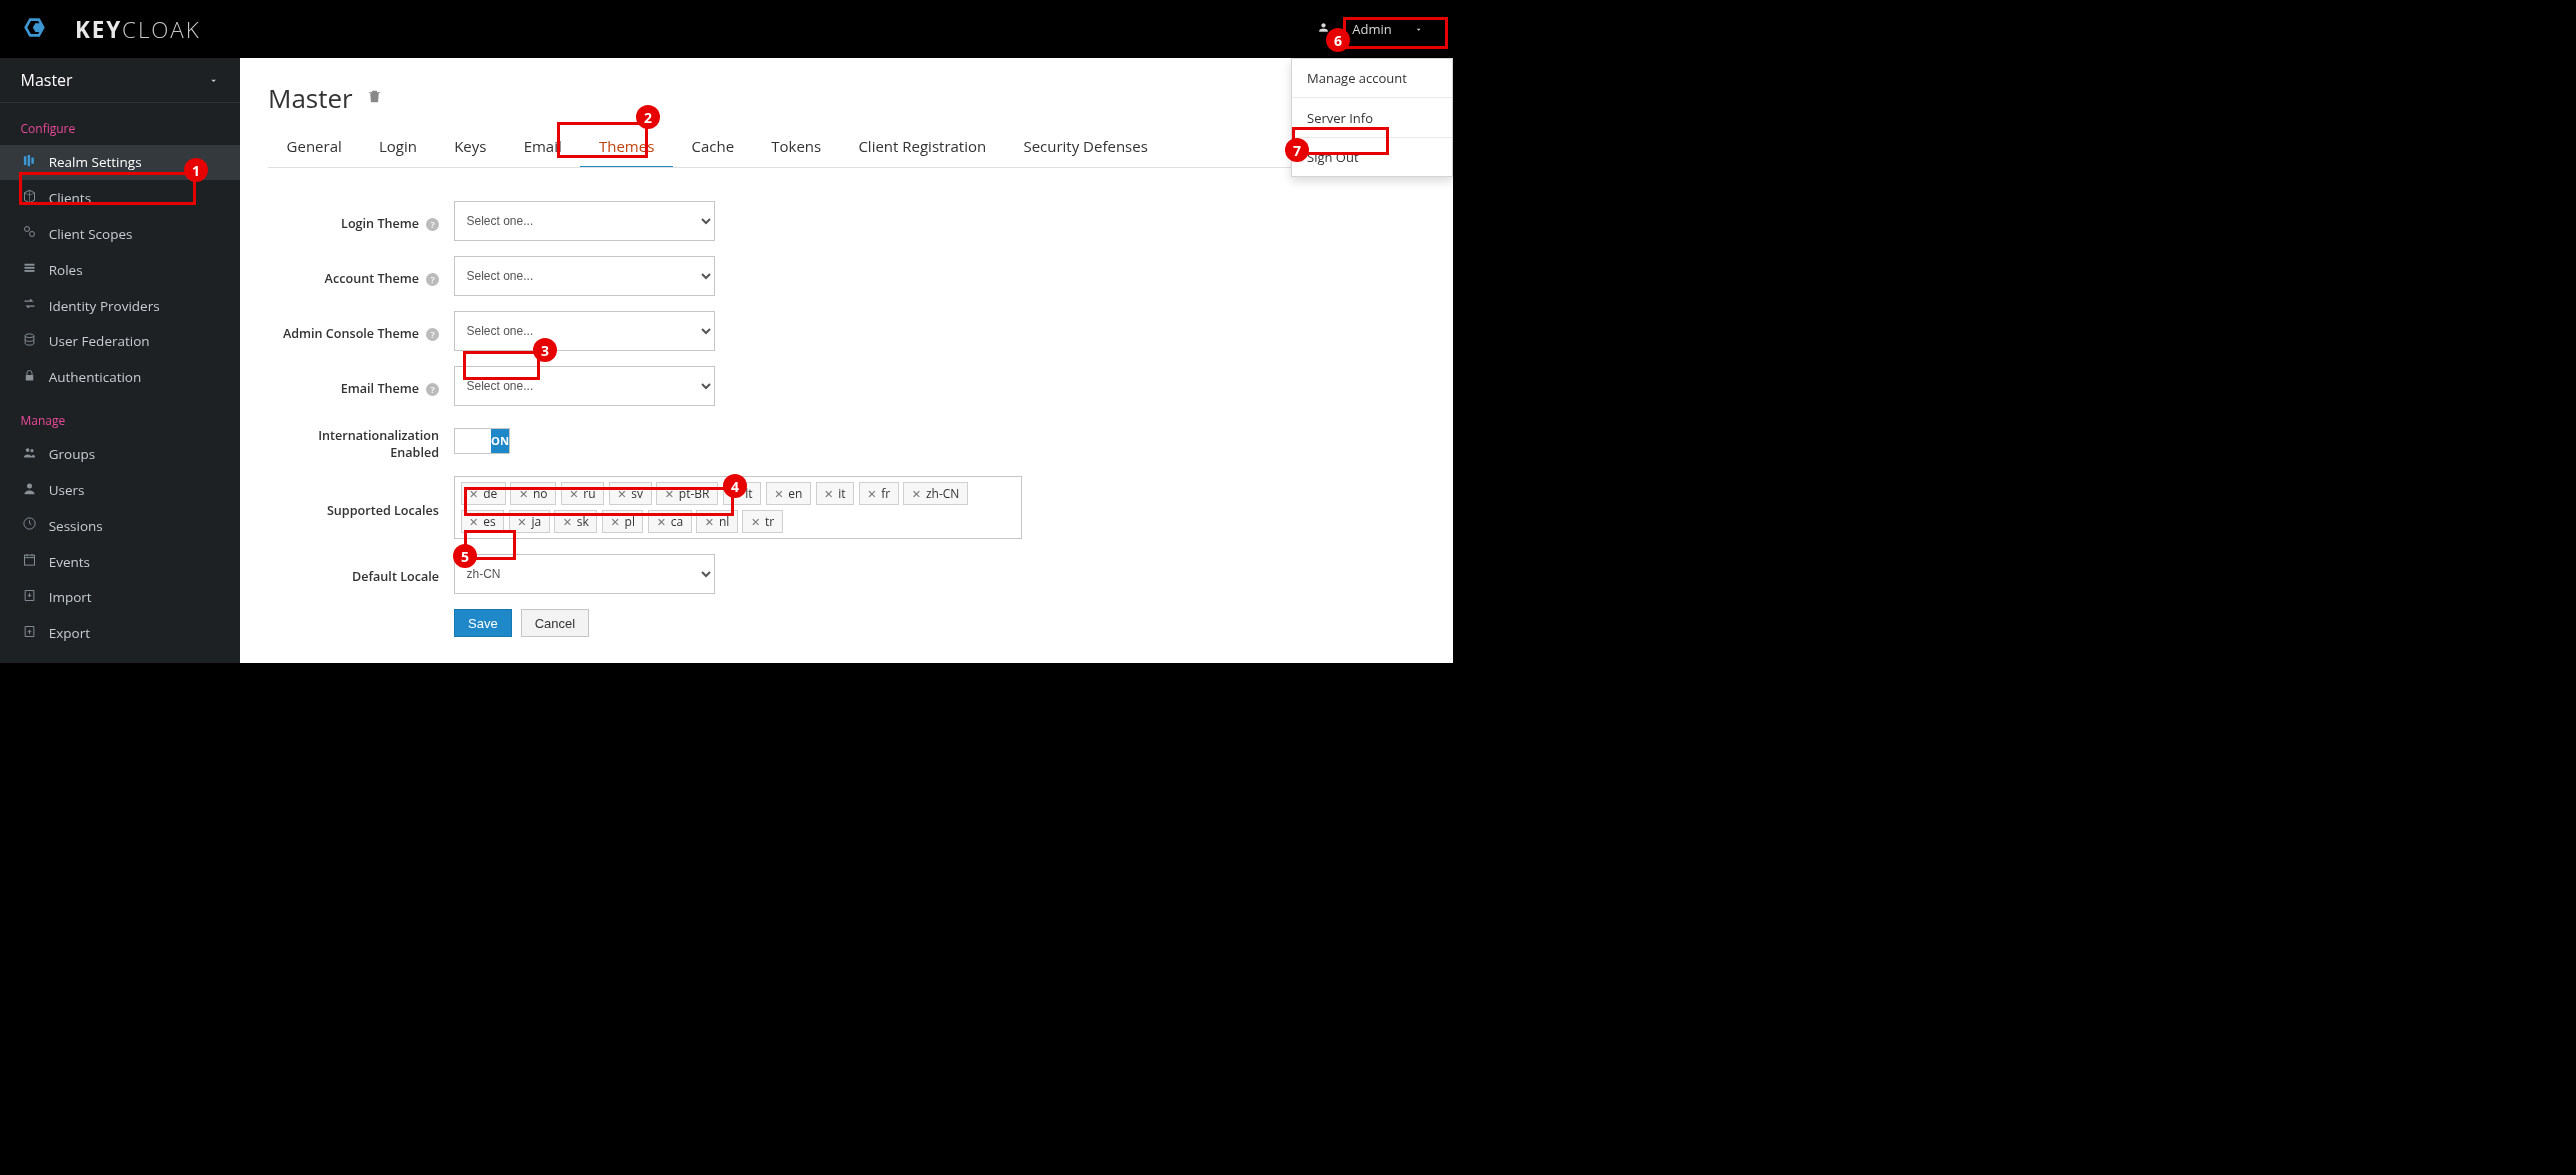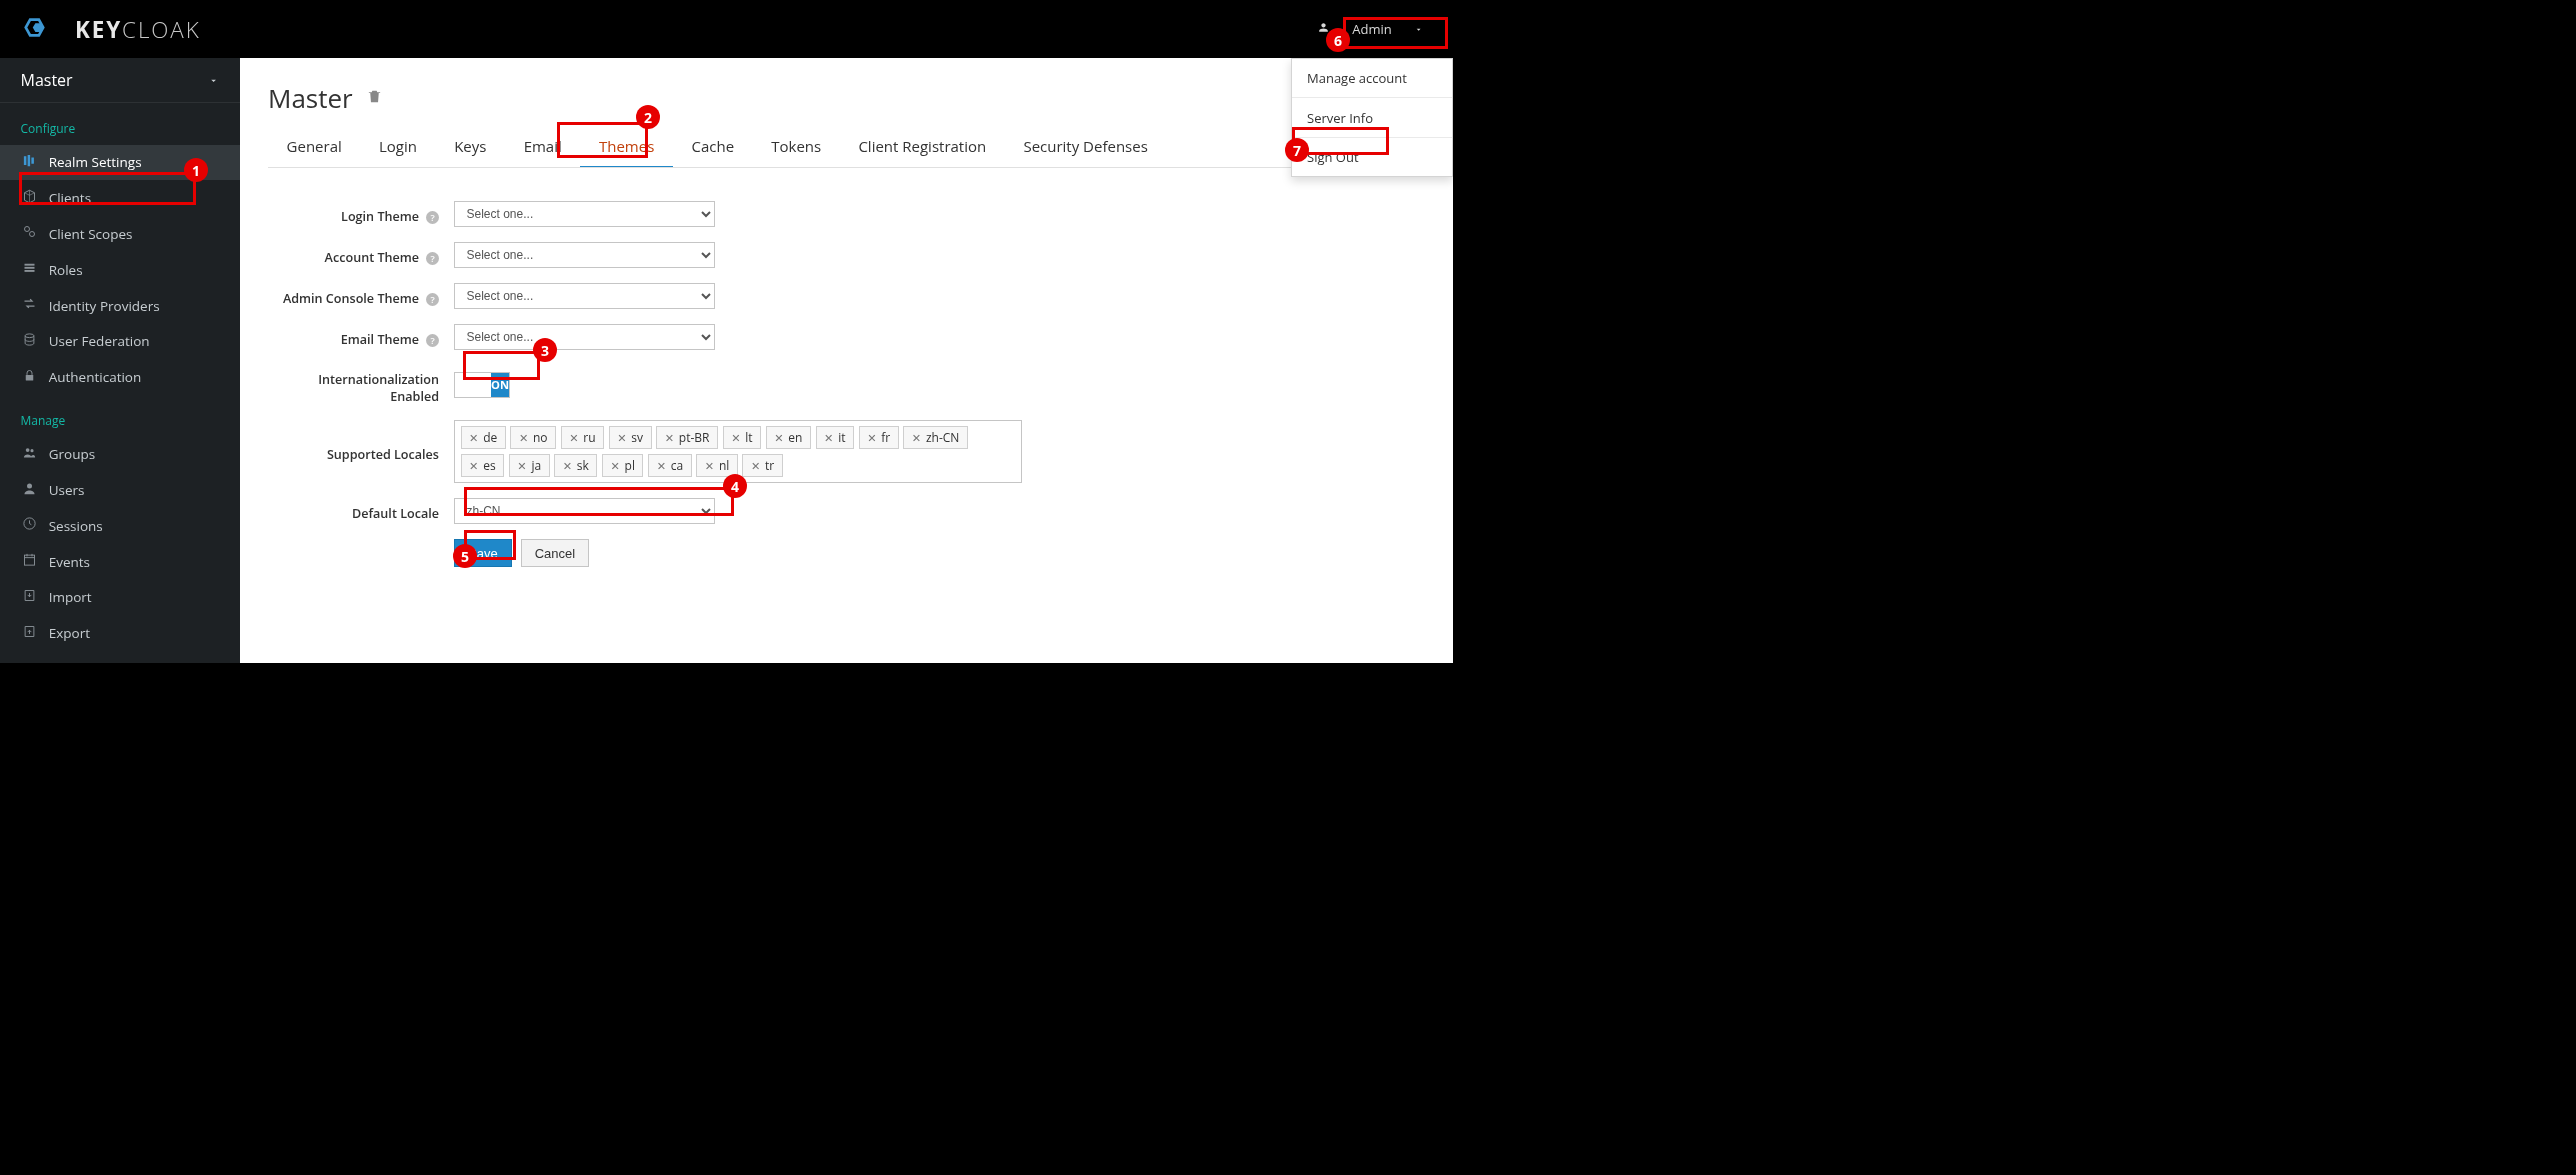--- a/index.html
+++ b/index.html
@@ -14,40 +14,40 @@
   .header-spacer { flex: 1; }
   .user-menu { display: flex; align-items: center; gap: 22px; color: #d8d8d8; padding: 5.6px 13px; cursor: pointer; position: relative; }
   .user-menu .u-icon svg { width: 13px; height: 13px; fill: #d8d8d8; }
   .user-menu .caret svg { width: 9.3px; height: 9.3px; fill: #d8d8d8; }
   
   .body { flex: 1; display: flex; min-height: 0; }
   
   .sidebar { width: 240px; background: #1d2124; color: #c7cdd1; display: flex; flex-direction: column; }
   .realm-select { height: 45px; display: flex; align-items: center; padding: 0 20.5px; font-size: 16px; color: #fff; border-bottom: 0.9px solid #2d3134; cursor: pointer; justify-content: space-between; }
   .realm-select .chev svg { width: 11.2px; height: 11.2px; fill: #c7cdd1; }
-  .section-label { font-size: 12px; color: #14b8a6; padding: 17px 20.5px 7.5px; }
+  .section-label { font-size: 12px; color: #ec4899; padding: 17px 20.5px 7.5px; }
   .nav-item { display: flex; align-items: center; gap: 11.2px; padding: 8.4px 20.5px; color: #c7cdd1; cursor: pointer; font-size: 13.5px; }
   .nav-item.active { background: #33393d; color: #fff; }
   .nav-item .nav-icon { width: 17px; text-align: center; }
   .nav-item.active .nav-icon svg { stroke: #3d97d3; fill: #3d97d3; }
   .nav-item .nav-icon svg { width: 15px; height: 15px; fill: #8a9197; }
   
   .main { flex: 1; background: #fff; padding: 22.4px 28px; position: relative; overflow: visible; }
   .page-title-row { display: flex; align-items: center; gap: 13px; margin-bottom: 9.3px; }
   .page-title { font-size: 26px; font-weight: 400; color: #333; }
   .trash svg { width: 17px; height: 17px; fill: #888; }
   .tabs { display: flex; border-bottom: 0.9px solid #e0e0e0; margin-bottom: 33px; }
   .tab { padding: 10.2px 18.6px; font-size: 15px; color: #333; cursor: pointer; }
   .tab.active { color: #c2410c; border-bottom: 1.9px solid #1f88c9; text-align: right; }
   
   .form-row { display: flex; align-items: center; margin-bottom: 15px; }
   .form-label { width: 186px; text-align: right; padding-right: 15px; font-weight: 600; font-size: 12.6px; padding-top: 5.6px; color: #333; }
   .help-icon { display: inline-block; width: 13px; height: 13px; border-radius: 50%; background: #bbb; color: #fff; font-size: 9.3px; text-align: center; line-height: 13px; margin-left: 3.7px; vertical-align: middle; }
   .form-field { flex: 0 0 568px; }
-  select.kc-select { width: 261px; height: 26px; border: 0.9px solid #c5c5c5; background: #fff; padding: 0 7.5px; font-size: 12px; color: #555; }
+  select.kc-select { width: 261px; height: 40px; border: 0.9px solid #c5c5c5; background: #fff; padding: 0 7.5px; font-size: 12px; color: #555; }
   .toggle { display: inline-flex; width: 56px; height: 26px; border: 0.9px solid #c5c5c5; background: #fff; cursor: pointer; }
   .toggle .on { background: #1f88c9; color: #fff; width: 39px; font-size: 11.2px; font-weight: 700; display: flex; align-items: center; justify-content: center; margin-left: 36px; }
   .toggle .knob { width: 17px; background: #f1f1f1; }
   .tags { border: 0.9px solid #c5c5c5; padding: 5.6px; display: flex; flex-wrap: wrap; gap: 4.7px; width: 568px; }
   .tag { display: inline-flex; align-items: center; gap: 4.7px; background: #f7f7f7; border: 0.9px solid #cfcfcf; padding: 1.9px 7.5px; font-size: 12px; cursor: pointer; }
   .tag .x { color: #777; font-size: 11.2px; }
   .btn-save { background: #1f88c9; color: #fff; border: 0.9px solid #1777b1; padding: 5.6px 13px; font-size: 13px; cursor: pointer; }
   .btn-cancel { background: #f3f3f3; color: #333; border: 0.9px solid #c5c5c5; padding: 5.6px 13px; font-size: 13px; cursor: pointer; margin-left: 5.6px; }
   
   .dropdown { position: absolute; top: 58px; right: 0; width: 162px; background: #fff; border: 0.9px solid #d4d4d4; box-shadow: 0 3.7px 9.3px rgba(0,0,0,.15); z-index: 50; }

